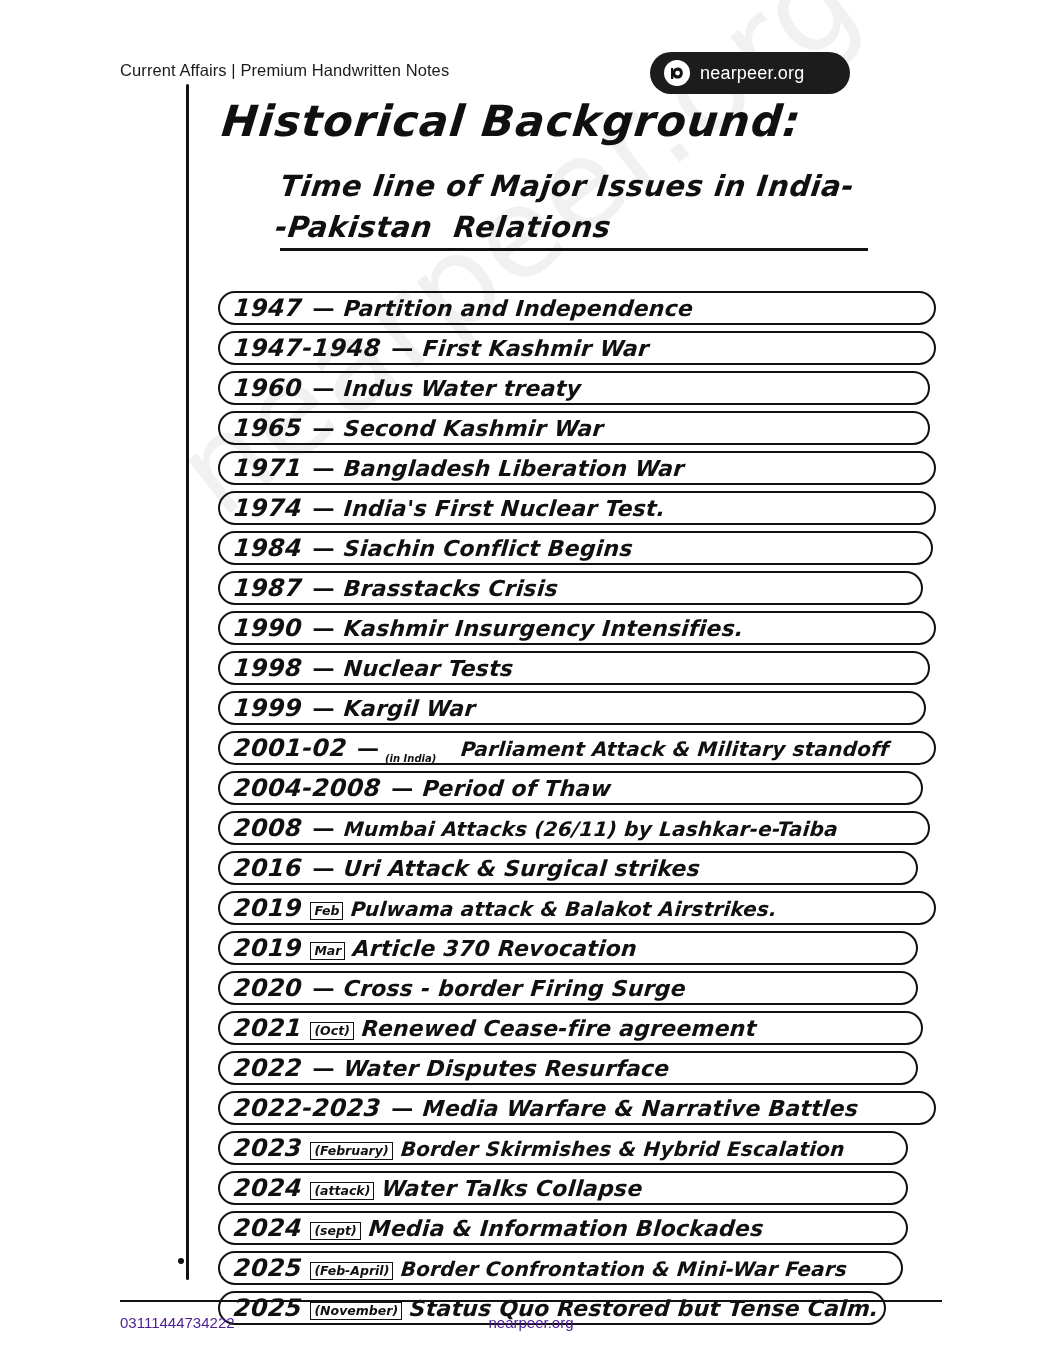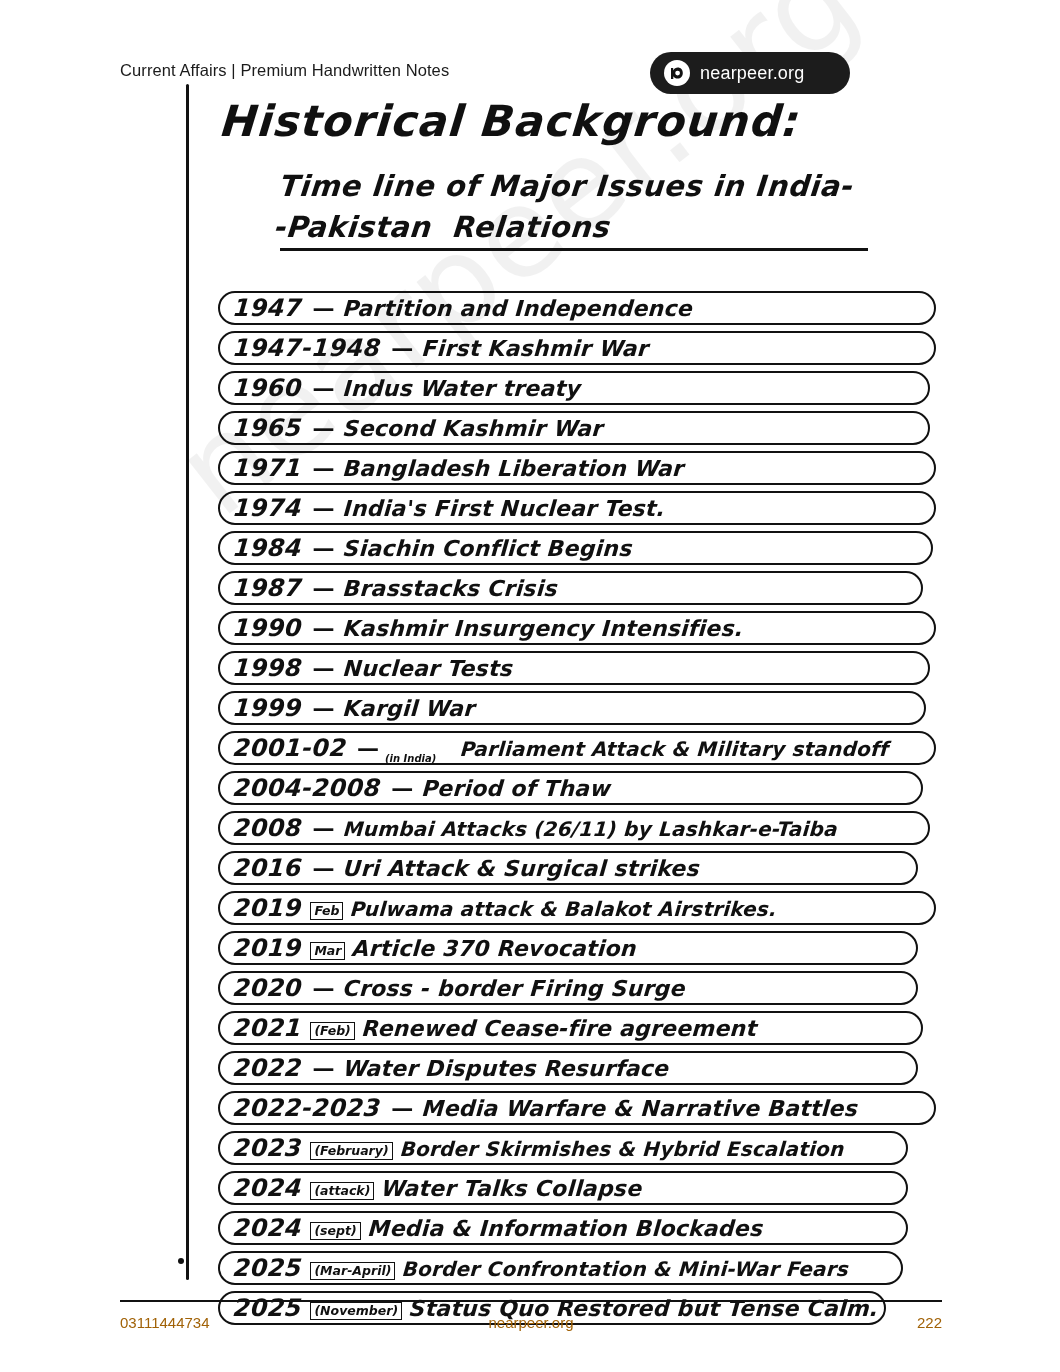--- a/index.html
+++ b/index.html
@@ -216,24 +216,23 @@
     width: 822px;
     height: 2px;
     background: #111;
   }
   .footer {
     position: absolute;
     left: 120px;
     top: 1314px;
     width: 822px;
     display: flex;
-    justify-content: space-between;
     align-items: center;
     font-size: 15px;
-    color: #a16207;
+    color: #4c1d95;
   }
   .footer-center { position: absolute; left: 0; right: 0; text-align: center; }
   .footer-left, .footer-right { position: relative; z-index: 2; }
 </style>
 </head>
 <body>
 
 <div class="page">
 
   <div class="watermark">nearpeer.org</div>
@@ -403,21 +402,21 @@
           <div class="tl-inner">
             <span class="tl-year">2020</span>
             <span class="tl-dash">—</span>
             <span class="tl-text">Cross - border  Firing  Surge</span>
           </div>
         </div>
         <div class="tl-row">
           <div class="pill" style="width: 705px;"></div>
           <div class="tl-inner">
             <span class="tl-year">2021</span>
-            <span class="tl-sub">(Feb)</span>
+            <span class="tl-sub">(Oct)</span>
             <span class="tl-text">Renewed  Cease-fire  agreement</span>
           </div>
         </div>
         <div class="tl-row">
           <div class="pill" style="width: 700px;"></div>
           <div class="tl-inner">
             <span class="tl-year">2022</span>
             <span class="tl-dash">—</span>
             <span class="tl-text">Water  Disputes  Resurface</span>
           </div>
@@ -451,21 +450,21 @@
           <div class="tl-inner">
             <span class="tl-year">2024</span>
             <span class="tl-sub">(sept)</span>
             <span class="tl-text">Media &amp; Information Blockades</span>
           </div>
         </div>
         <div class="tl-row">
           <div class="pill" style="width: 685px;"></div>
           <div class="tl-inner">
             <span class="tl-year">2025</span>
-            <span class="tl-sub">(Mar-April)</span>
+            <span class="tl-sub">(Feb-April)</span>
             <span class="tl-text small">Border Confrontation  &amp;  Mini-War Fears</span>
           </div>
         </div>
         <div class="tl-row">
           <div class="pill" style="width: 668px;"></div>
           <div class="tl-inner">
             <span class="tl-year">2025</span>
             <span class="tl-sub">(November)</span>
             <span class="tl-text">Status  Quo Restored but Tense Calm.</span>
           </div>

